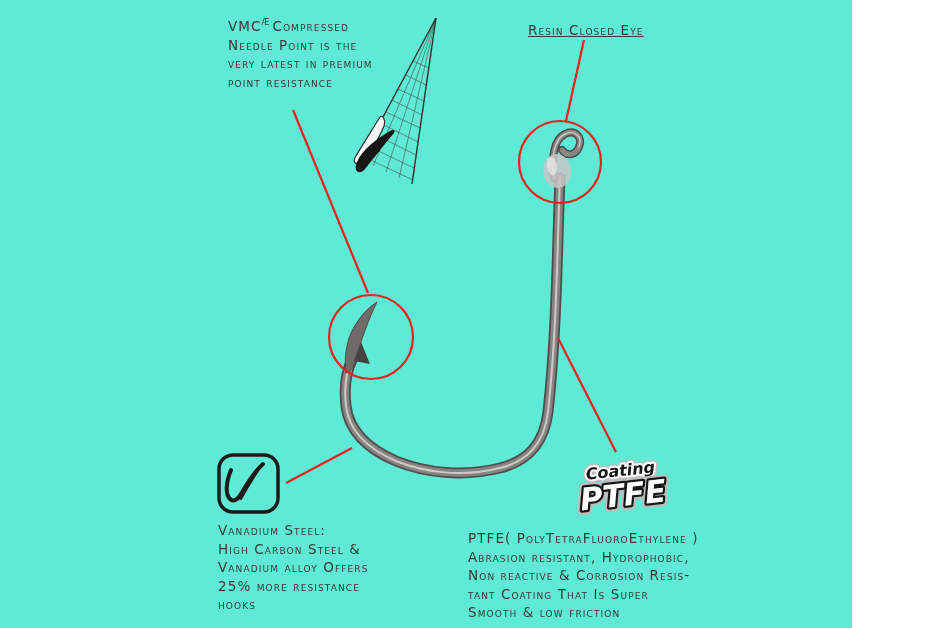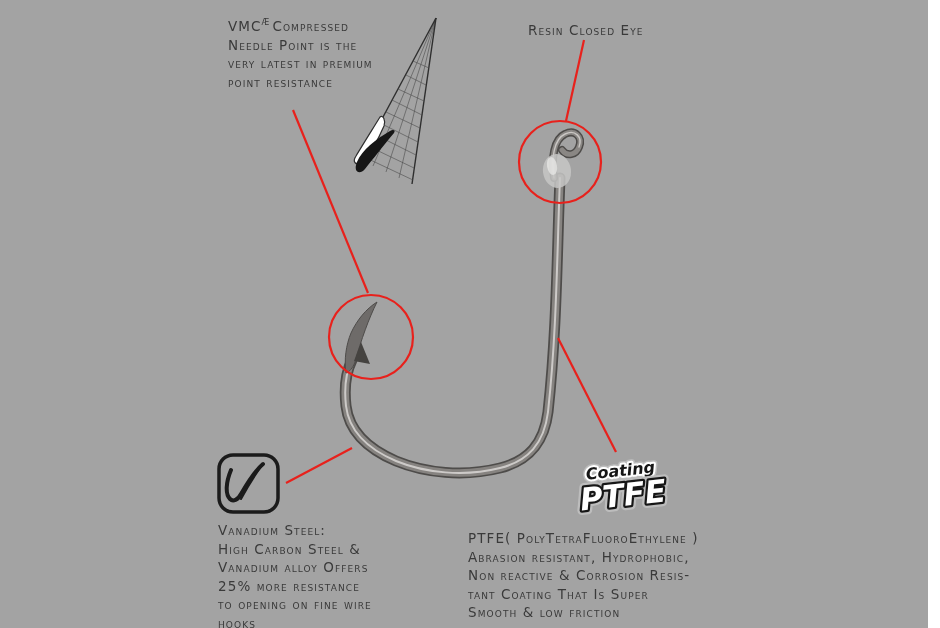--- a/index.html
+++ b/index.html
@@ -1,23 +1,23 @@
 <!DOCTYPE html>
 <html style="--accent: #e8211c; --ink: #3a3a3a;"><head>
 <meta charset="utf-8">
 <style>
   html,body{margin:0;padding:0;background:#ffffff;}
   body{width:940px;height:628px;overflow:hidden;font-family:"DejaVu Sans",sans-serif;}
-  .canvas{position:relative;width:928px;height:628px;background:#a3a3a3;}
+  .canvas{position:relative;width:852px;height:628px;background:#5eead4;}
   .art{position:absolute;left:0;top:0;width:940px;height:628px;}
   .note{position:absolute;color:var(--ink,#3a3a3a);font-size:13.5px;line-height:18.5px;
         font-variant:small-caps;letter-spacing:1.1px;white-space:nowrap;}
   .note sup{font-size:8px;letter-spacing:0;margin-right:3px;vertical-align:6px;}
   .tl{left:228px;top:14px;}
-  .tr{left:528px;top:21px;}
+  .tr{left:528px;top:21px;text-decoration:underline;}
   .bl{left:218px;top:521px;}
   .br{left:468px;top:521px;margin-top:8px;}
   .red{stroke:var(--accent,#e8211c);stroke-width:2.2;fill:none;}
   .hk1{stroke:#4e4c4a;stroke-width:11;fill:none;stroke-linecap:round;}
   .hk2{stroke:#868380;stroke-width:7.5;fill:none;stroke-linecap:round;}
   .hk3{stroke:#d9d7d5;stroke-width:2;fill:none;stroke-linecap:round;opacity:.85;}
   .ey1{stroke:#4e4c4a;stroke-width:8;fill:none;stroke-linecap:round;}
   .ey2{stroke:#8a8784;stroke-width:5;fill:none;stroke-linecap:round;}
   .ey3{stroke:#d9d7d5;stroke-width:1.4;fill:none;stroke-linecap:round;opacity:.8;}
   .wire{stroke:#4a4a4a;stroke-width:.7;fill:none;opacity:.85;}
@@ -87,21 +87,20 @@
     <div>point resistance</div>
   </div>
 
   <div class="note tr">Resin Closed Eye</div>
 
   <div class="note bl">
     <div>Vanadium Steel:</div>
     <div>High Carbon Steel &amp;</div>
     <div>Vanadium alloy Offers</div>
     <div>25% more resistance</div>
-    <div>to opening on fine wire</div>
     <div>hooks</div>
   </div>
 
   <div class="ptfe-logo">
     <svg viewBox="0 0 132 64" width="132" height="64">
       <g class="logo-txt" font-size="16" text-anchor="middle">
         <text x="66" y="22" fill="none" stroke="#bdbdbd" stroke-width="7" stroke-linejoin="round">Coating</text>
         <text x="66" y="22" fill="none" stroke="#ffffff" stroke-width="4" stroke-linejoin="round">Coating</text>
         <text x="66" y="22" fill="#161616">Coating</text>
       </g>

